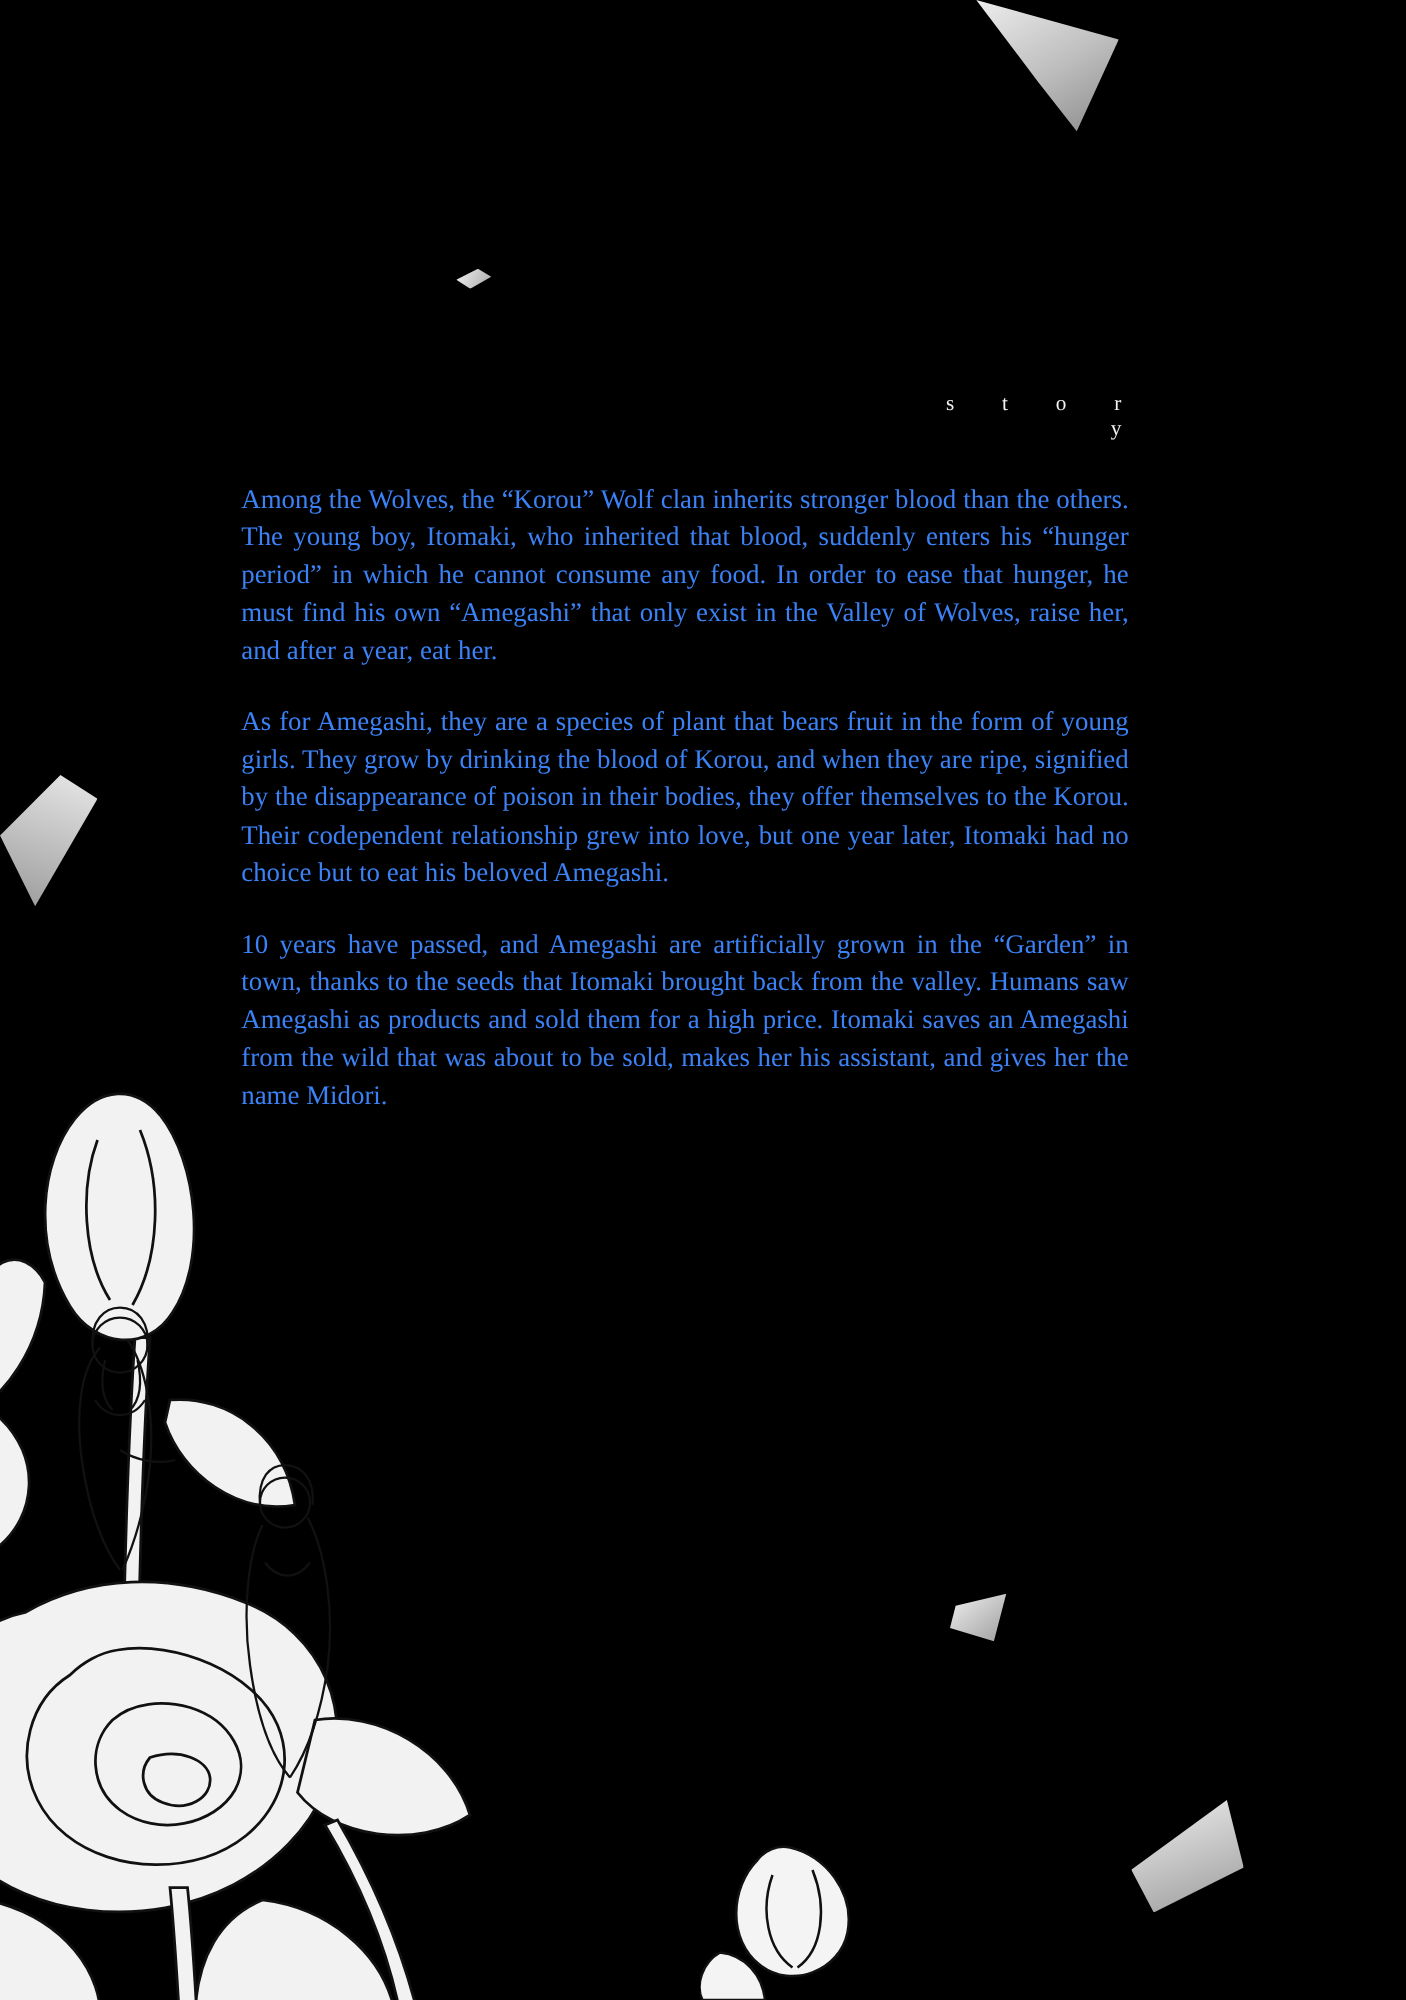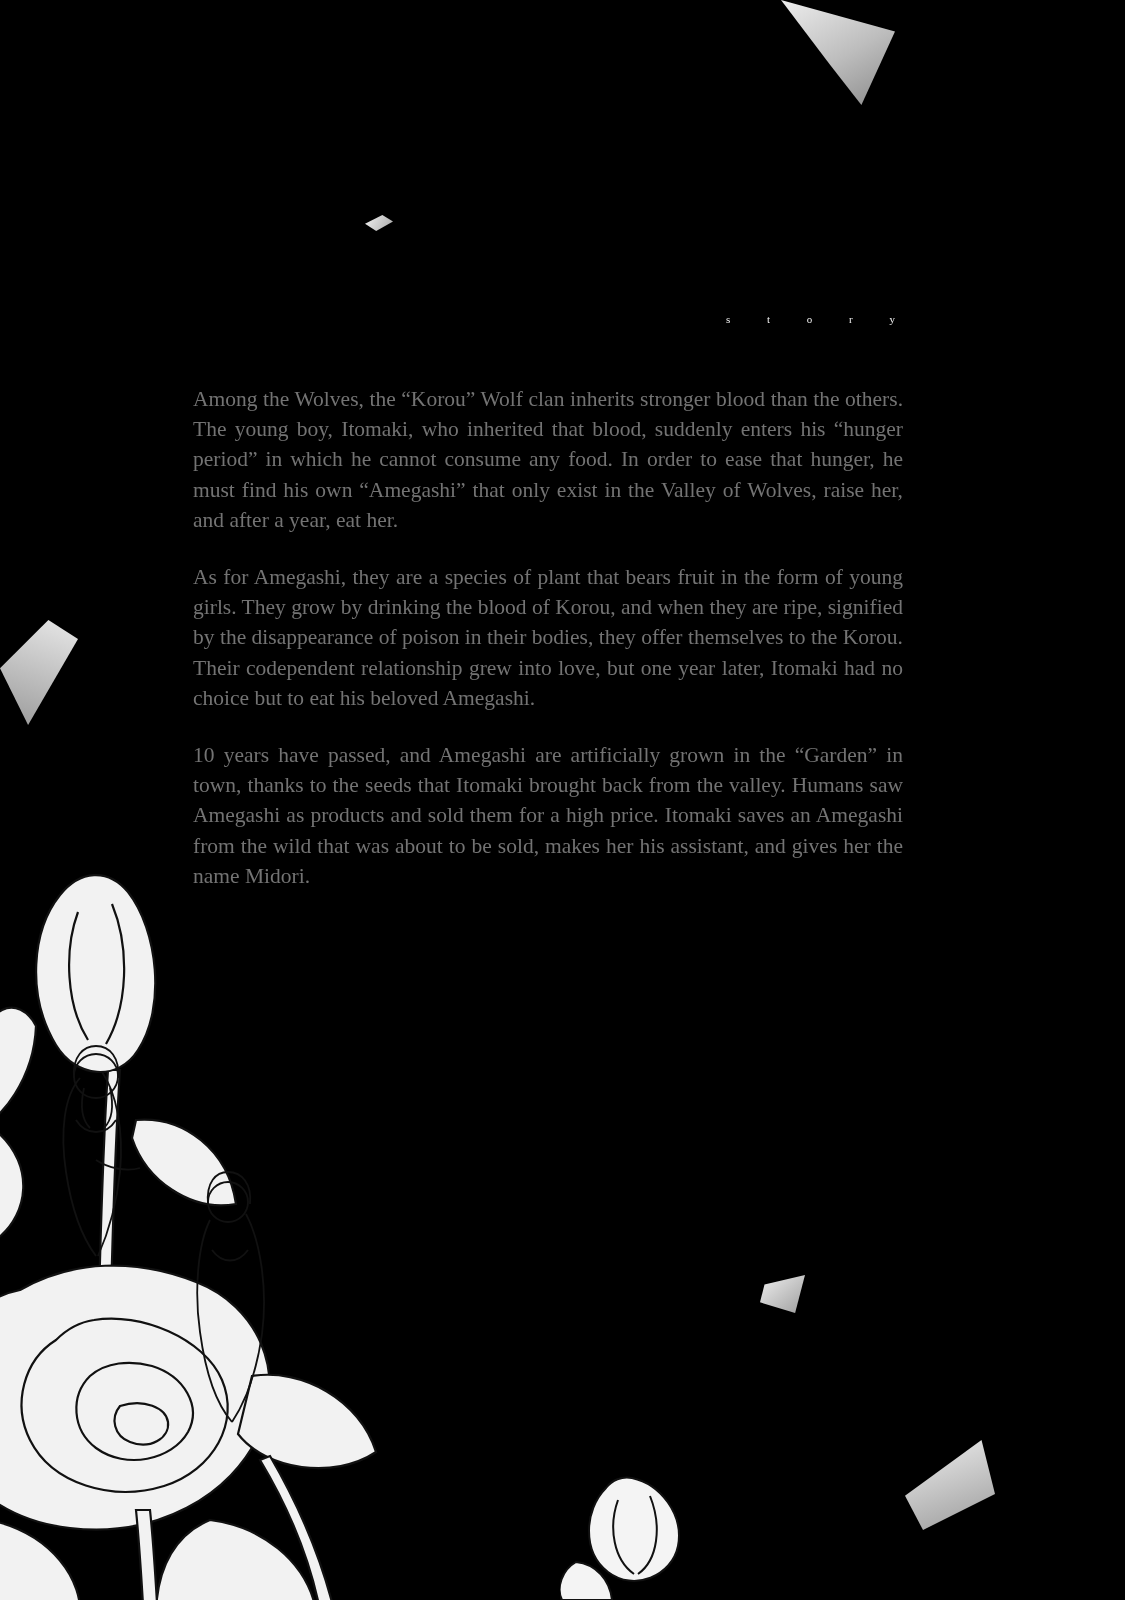--- a/index.html
+++ b/index.html
@@ -91,42 +91,42 @@
     width: 140px;
     height: 130px;
   }
 
   
   .story-label {
     position: absolute;
     top: 313px;
     left: 724px;
     width: 190px;
-    text-align: center;
-    font-size: 11px;
+    text-align: right;
+    font-size: 17px;
     letter-spacing: 17px;
     color: #f2f2f2;
     font-family: "Liberation Serif", serif;
     text-transform: lowercase;
   }
 
   .story-body {
     position: absolute;
     top: 384px;
     left: 193px;
     width: 710px;
   }
 
   .story-body p {
     margin: 0 0 27px 0;
     font-size: 21.5px;
     line-height: 30.2px;
     text-align: justify;
     text-justify: inter-word;
-    color: #737373;
+    color: #3b82f6;
     font-family: "Liberation Serif", serif;
   }
   .story-body p:last-child {
     margin-bottom: 0;
   }
   .story-body p.nojustify {
     text-align: left;
   }
 </style>
 </head>

